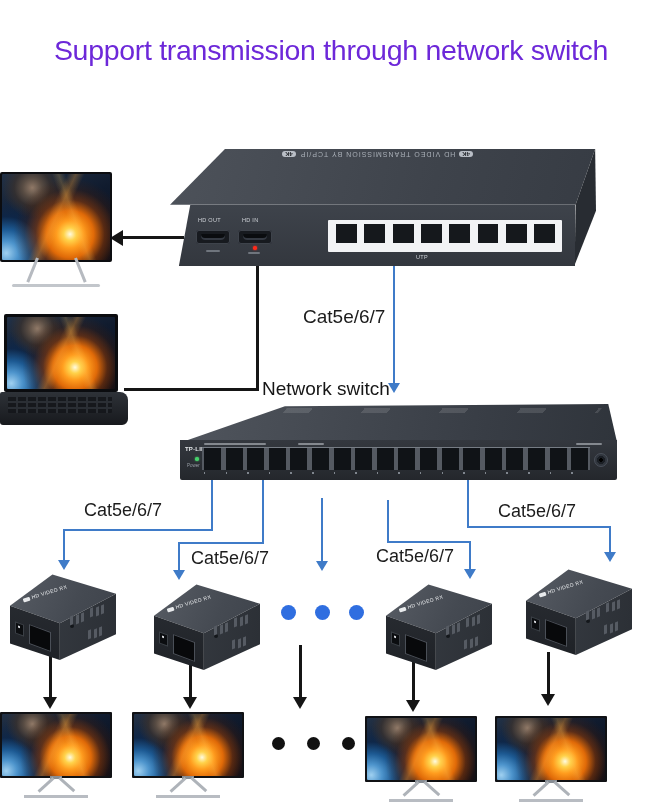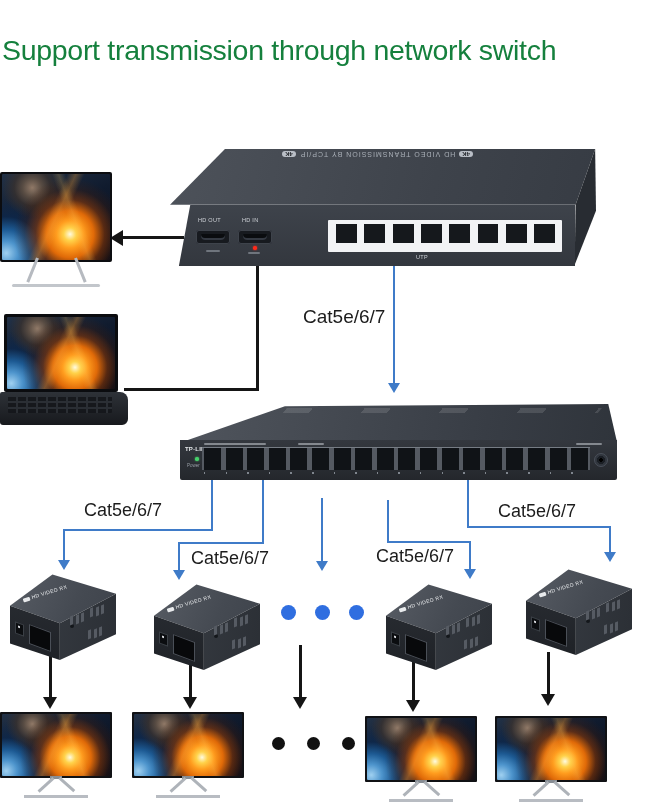--- a/index.html
+++ b/index.html
@@ -113,22 +113,22 @@
   .vg i{position:absolute;width:2.5px;height:9px;background:#565b63;transform:skewY(-25deg);}
   .vg i:nth-child(1){left:0;top:4px;}.vg i:nth-child(2){left:5.5px;top:2.5px;}.vg i:nth-child(3){left:11px;top:1px;}
   .rx-label{position:absolute;left:12px;top:22px;transform:rotate(-17deg);font-size:5px;color:#eceef0;
             letter-spacing:.4px;white-space:nowrap;z-index:3;}
   .rx-label .chip{display:inline-block;width:7px;height:4px;background:#e8eaec;border-radius:1px;
                   margin-right:2px;vertical-align:middle;}
 
   
   .cat{font-size:18px;color:#1c1c1c;z-index:3;}
   .cat.big{font-size:19px;}
-  #title{position:absolute;left:2px;right:0;top:34px;font-size:28.5px;
-         letter-spacing:-.3px;color:#15803d;}
+  #title{position:absolute;left:17px;right:0;top:34px;text-align:center;font-size:28.5px;
+         letter-spacing:-.3px;color:#6d28d9;}
 </style>
 </head>
 <body>
 
 <div id="canvas">
 
   <div id="title">Support transmission through network switch</div>
 
   <div class="monitor" style="left:0;top:172px;width:114px;height:120px">
     <div class="mon-frame">
@@ -176,20 +176,21 @@
   <span class="ah left-k" style="left:110px;top:230px"></span>
 
   <span class="lnk" style="left:124px;top:388px;width:135px;height:3px"></span>
   <span class="lnk" style="left:256px;top:260px;width:3px;height:130px"></span>
   <span class="ah up-k" style="left:250px;top:249px"></span>
 
   <span class="ln" style="left:393px;top:252px;width:2px;height:132px"></span>
   <span class="ah down-b" style="left:388px;top:383px"></span>
   <span class="txt cat big" style="left:303px;top:306px">Cat5e/6/7</span>
 
+  <span class="txt" style="left:262px;top:378px;font-size:19px">Network switch</span>
 
   <div class="sw">
     <div class="sw-top"></div>
     <div class="sw-front">
       <span class="sw-brand">TP-LINK</span>
       <span class="sw-led"></span>
       <span class="sw-power">Power</span>
       <span class="sw-smudge" style="left:24px;top:3px;width:62px"></span>
       <span class="sw-smudge" style="left:118px;top:3px;width:26px"></span>
       <span class="sw-smudge" style="left:396px;top:3px;width:26px"></span>

